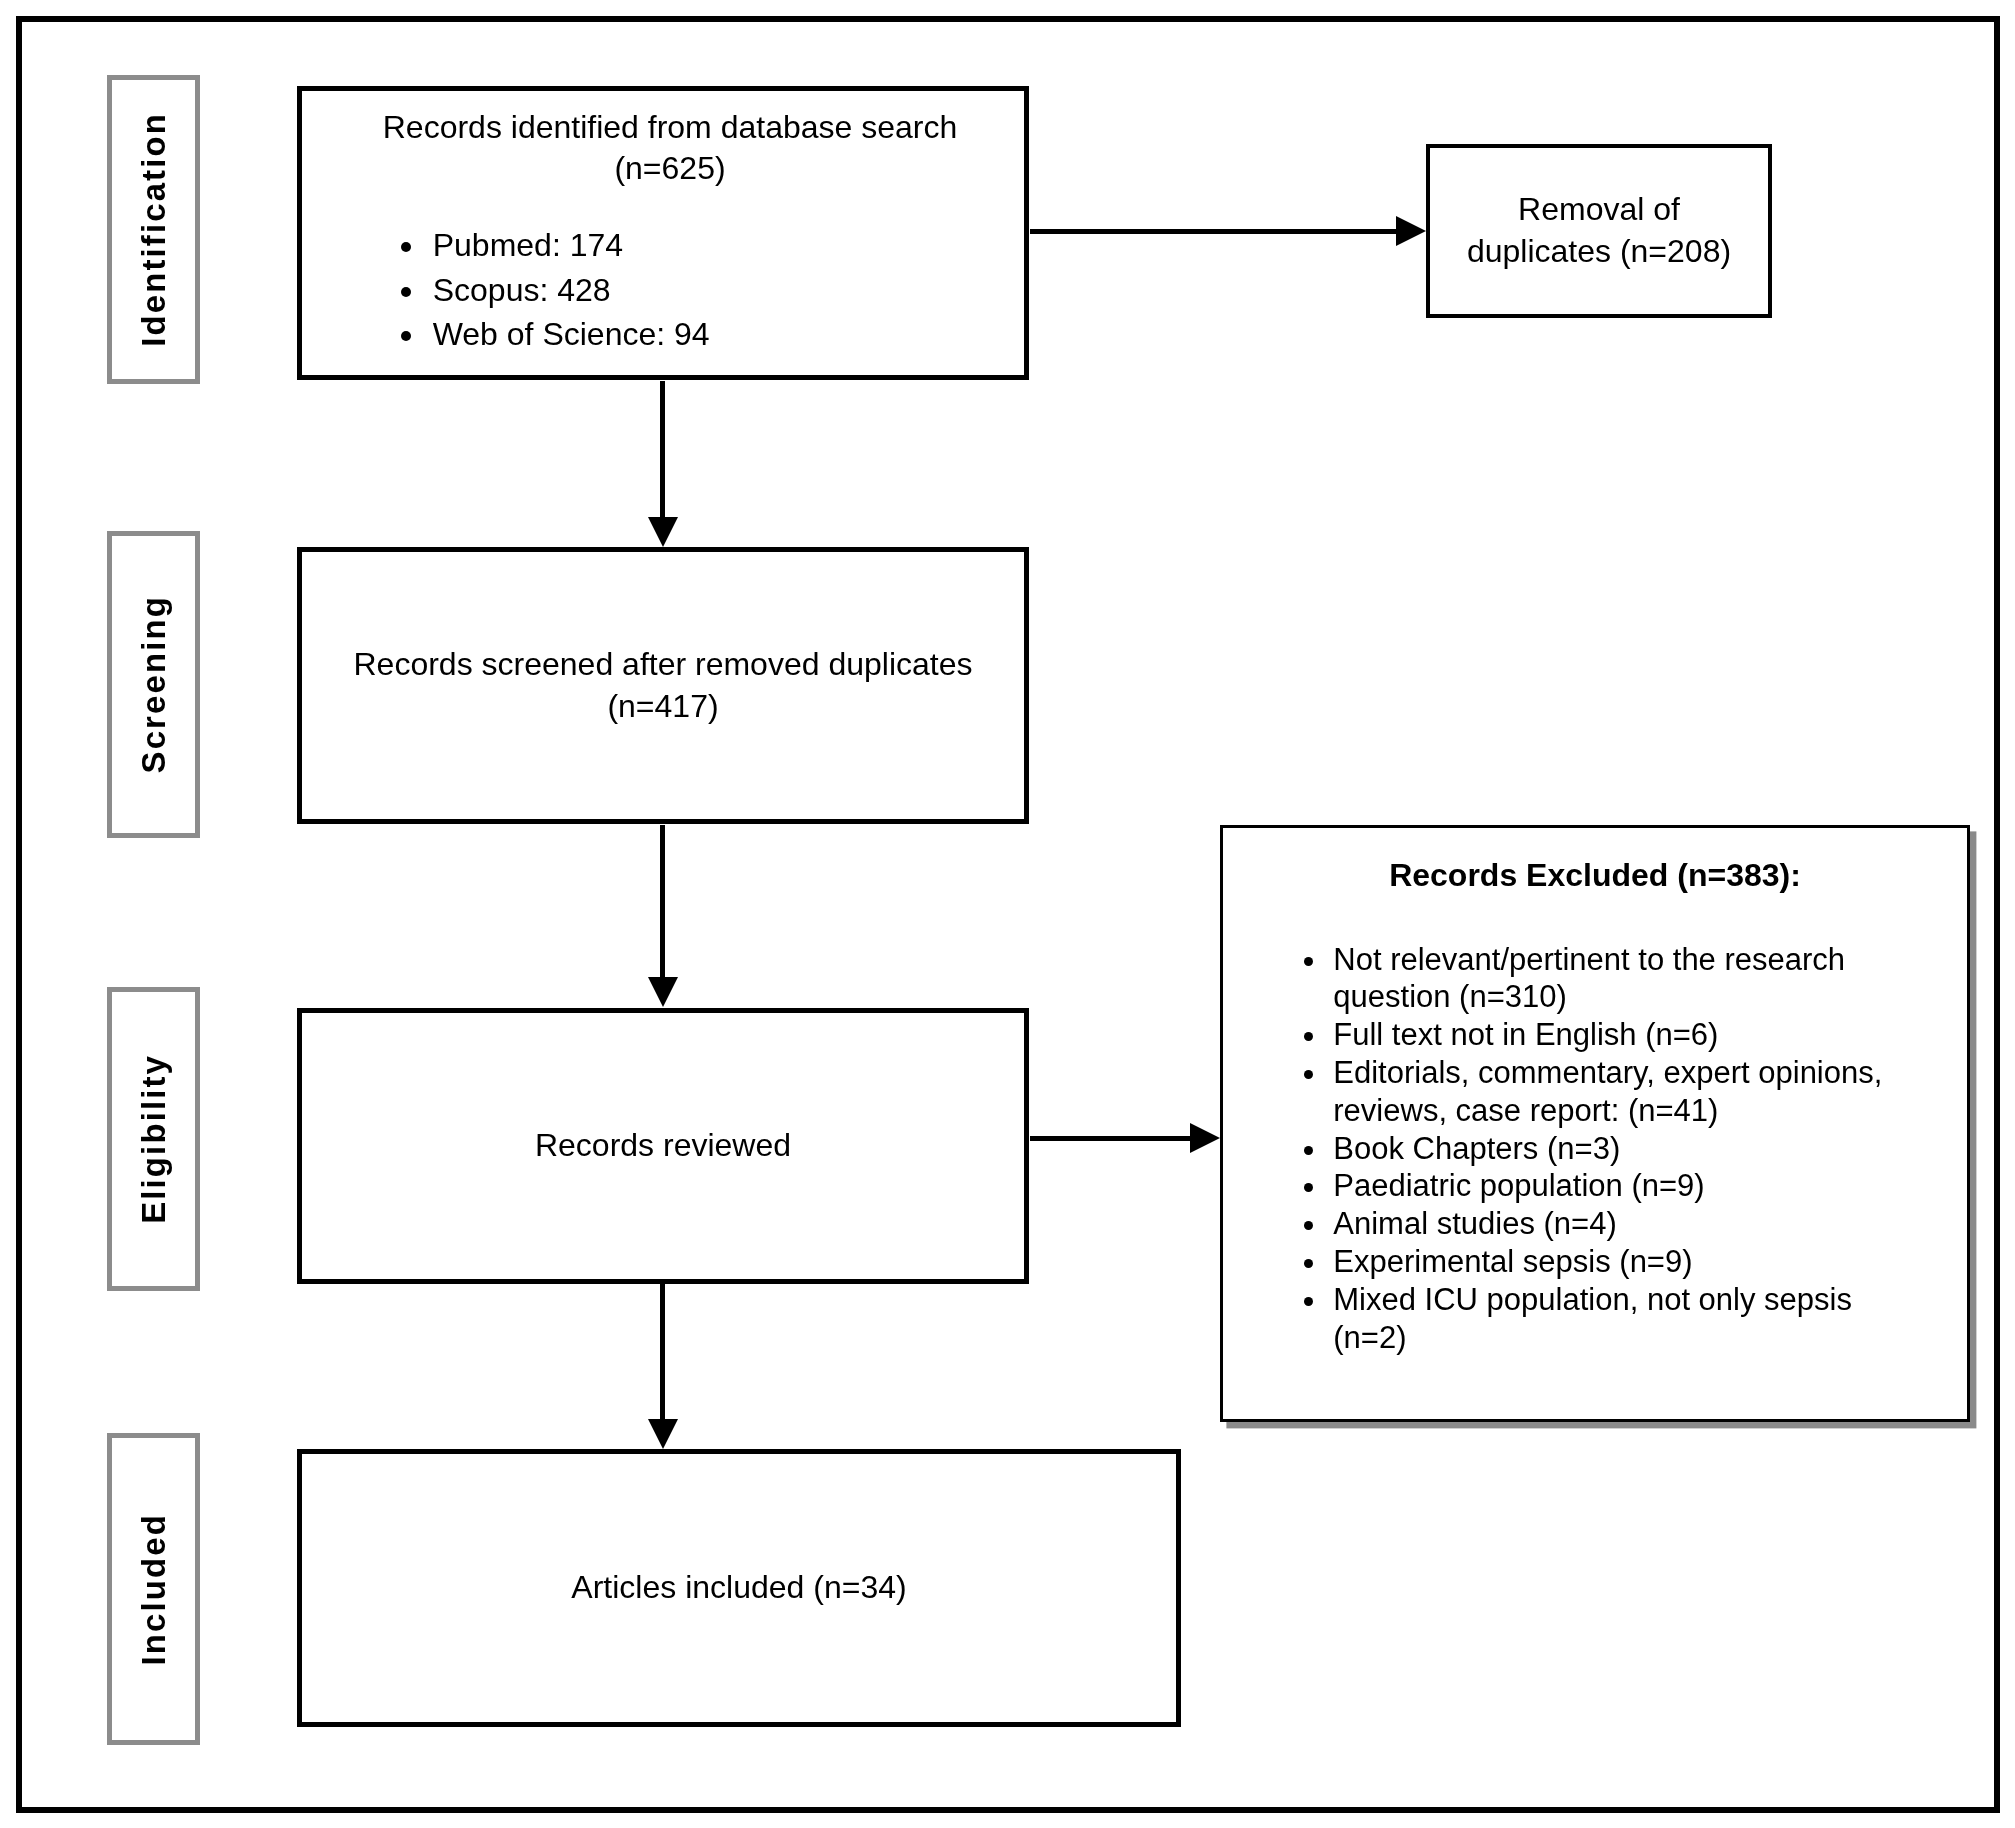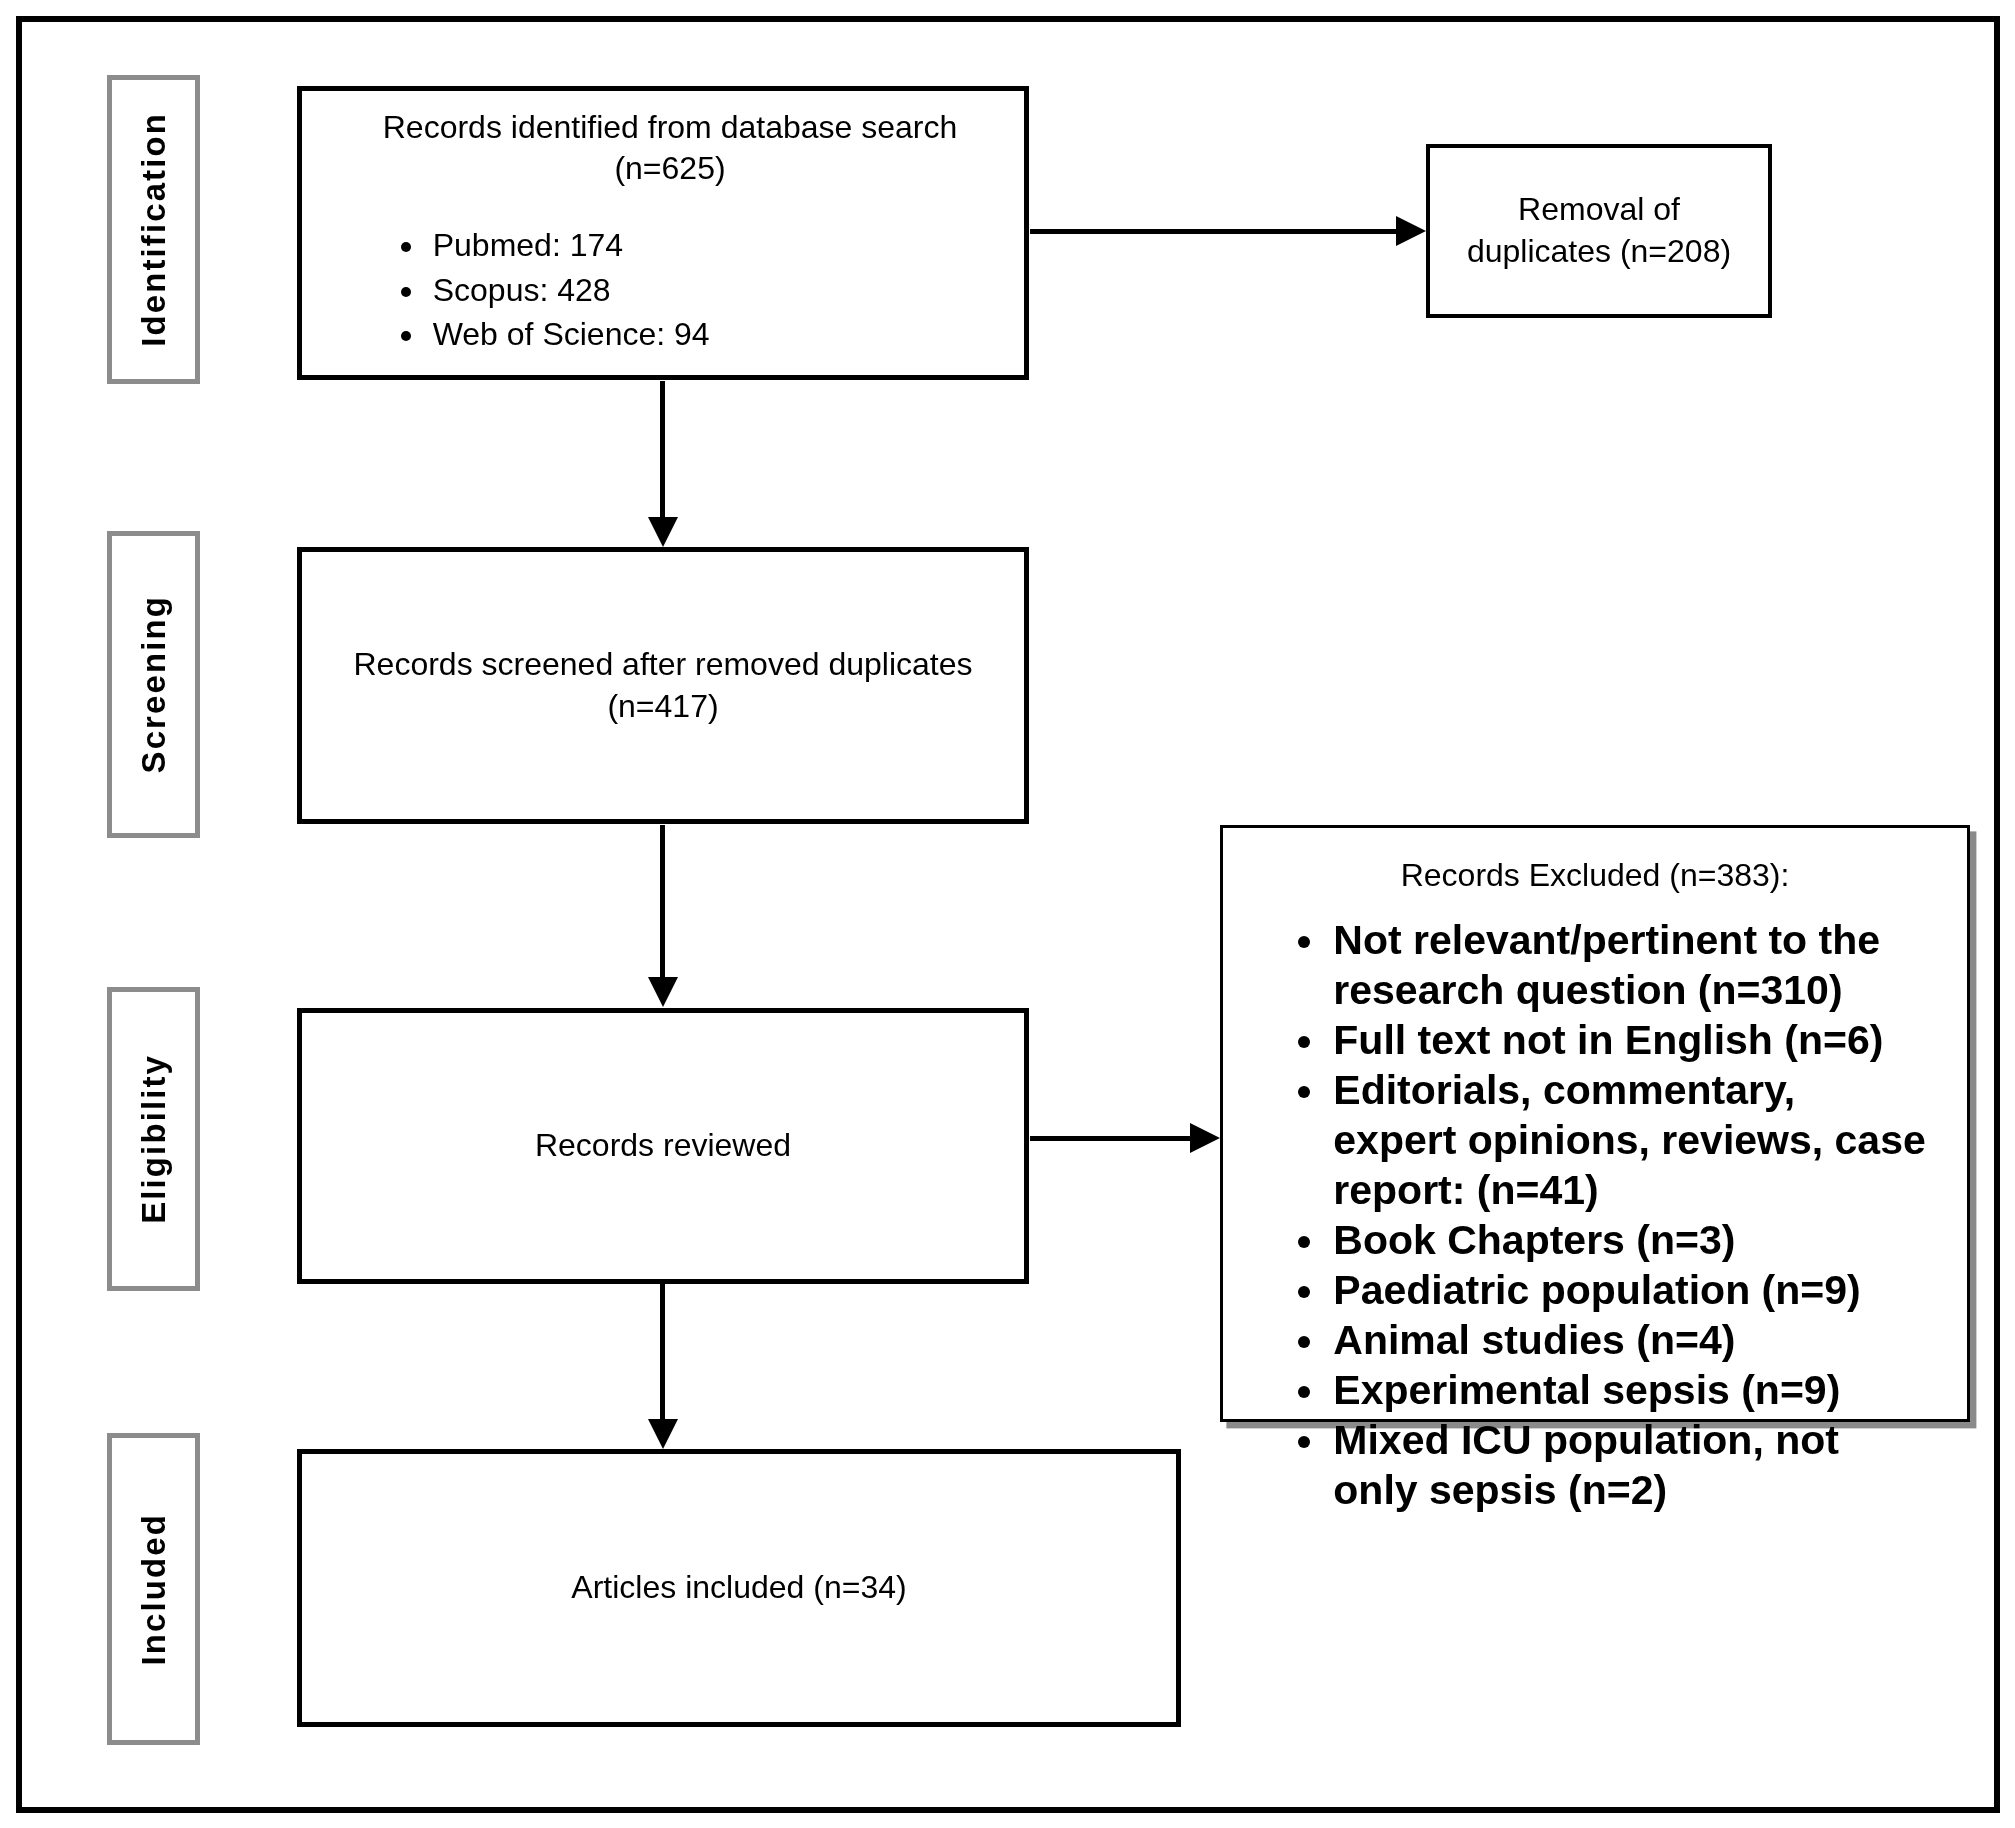--- a/index.html
+++ b/index.html
@@ -71,23 +71,23 @@
 
   .box-duplicates { left: 1426px; top: 144px; width: 346px; height: 174px; border-width: 4.3px; }
 
   .box-excluded {
     left: 1220px; top: 825px;
     width: 750px; height: 597px;
     border-width: 3.6px;
     box-shadow: 6.4px 6.4px 0 #8a8a8a;
     padding-top: 27px;
   }
-  .box-excluded .title { text-align: center; margin-bottom: 18px; }
+  .box-excluded .title { text-align: center; margin-bottom: 44px; font-weight: bold; }
   .box-excluded ul { margin: 0; padding: 0 39px 0 106px; list-style: disc; }
-  .box-excluded li { font-size: 41px; line-height: 1.22; padding-left: 4.3px; font-weight: bold; }
+  .box-excluded li { font-size: 31px; line-height: 1.22; padding-left: 4.3px; }
 
   
   .shaft-h { position: absolute; height: 5px; background: #000; }
   .shaft-v { position: absolute; width: 5px;  background: #000; }
   .head-right {
     position: absolute; width: 0; height: 0;
     border-top: 15px solid transparent;
     border-bottom: 15px solid transparent;
     border-left: 30px solid #000;
   }

